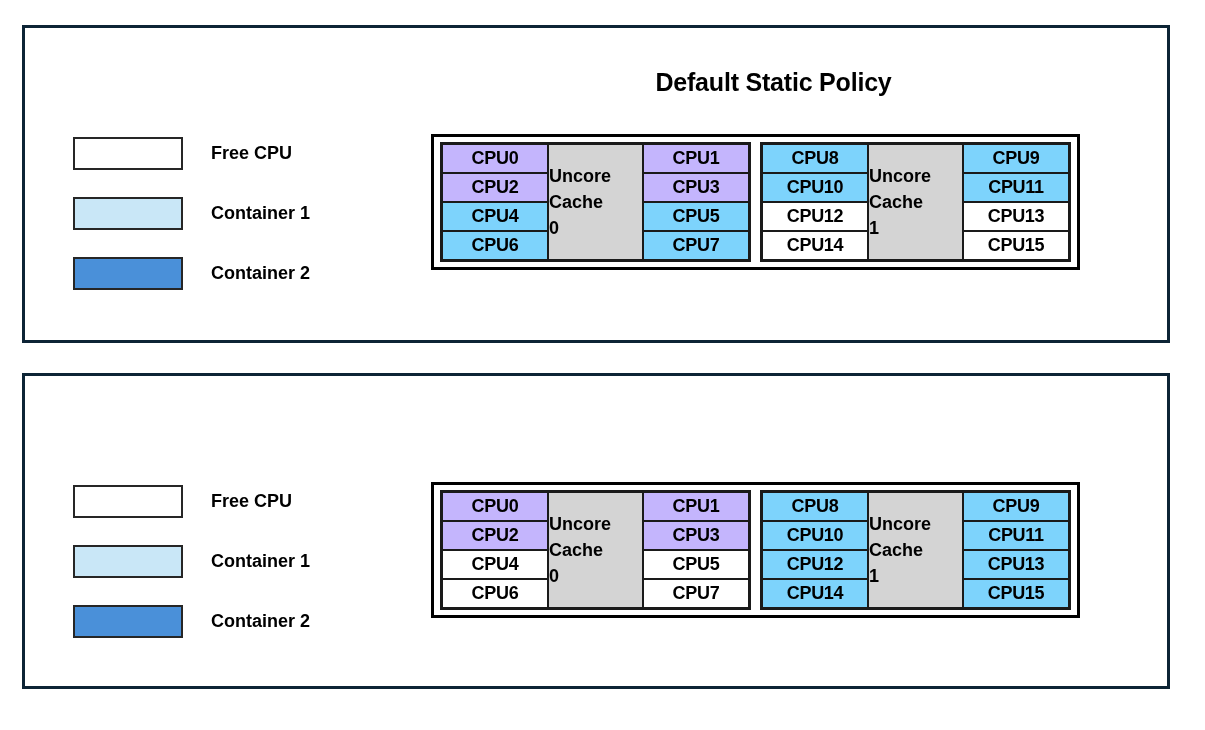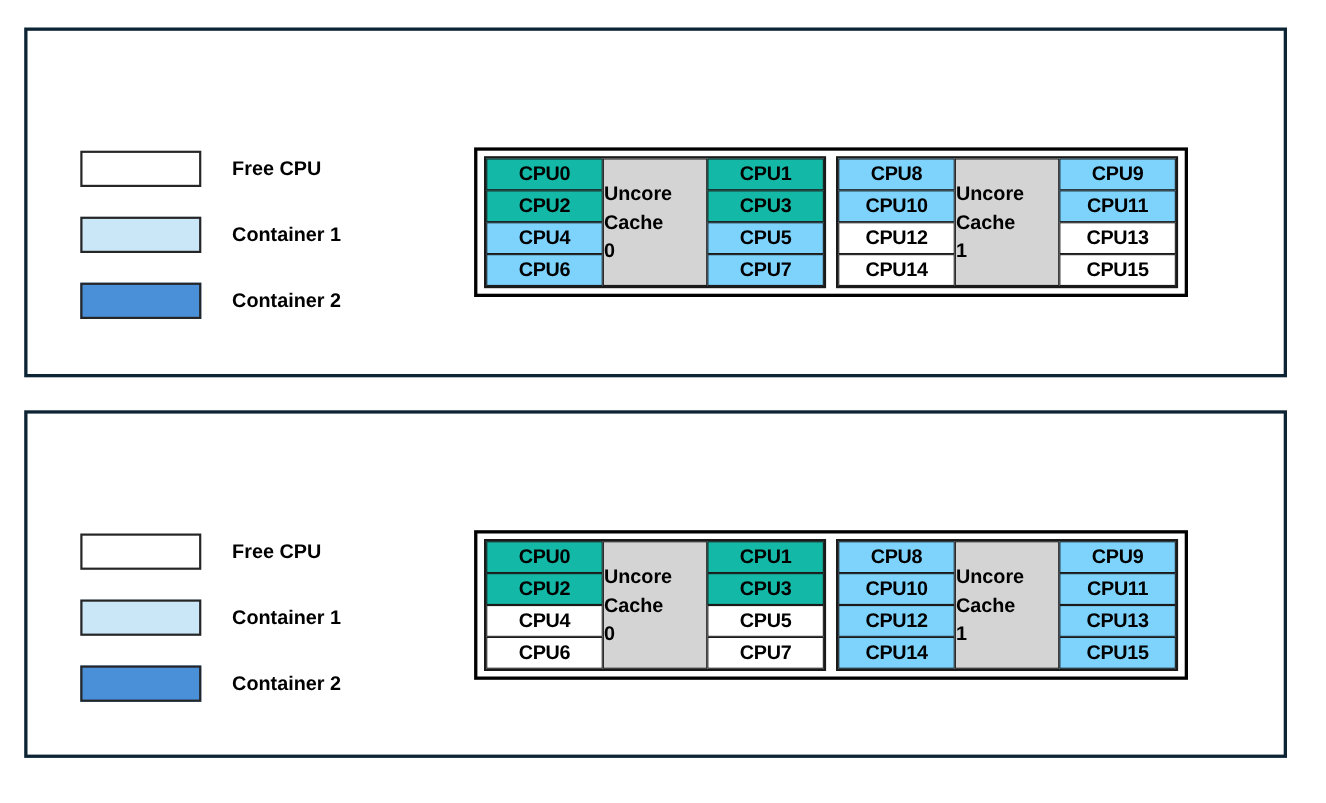--- a/index.html
+++ b/index.html
@@ -114,27 +114,28 @@
     font-weight: bold;
     color: #000000;
     line-height: 1.45;
   }
 
   .sw-free  { background: #ffffff; }
   .sw-c1    { background: #c9e7f7; }
   .sw-c2    { background: #4a90d9; }
 
   .fill-free { background: #ffffff; }
-  .fill-c1   { background: #14b8a6; }
+  .fill-c1   { background: #c4b5fd; }
   .fill-c2   { background: #7dd3fc; }
 </style>
 </head>
 <body>
 
 <section class="panel" id="panel-top">
+  <div class="panel-title">Default Static Policy</div>
 
   <div class="legend">
     <div class="legend-row">
       <span class="legend-swatch sw-free"></span>
       <span class="legend-label">Free CPU</span>
     </div>
     <div class="legend-row">
       <span class="legend-swatch sw-c1"></span>
       <span class="legend-label">Container 1</span>
     </div>

